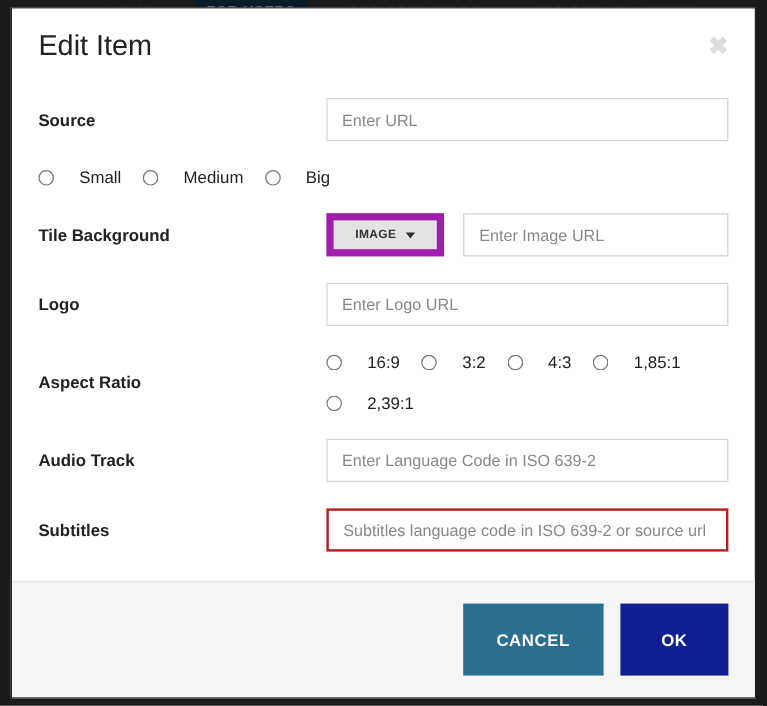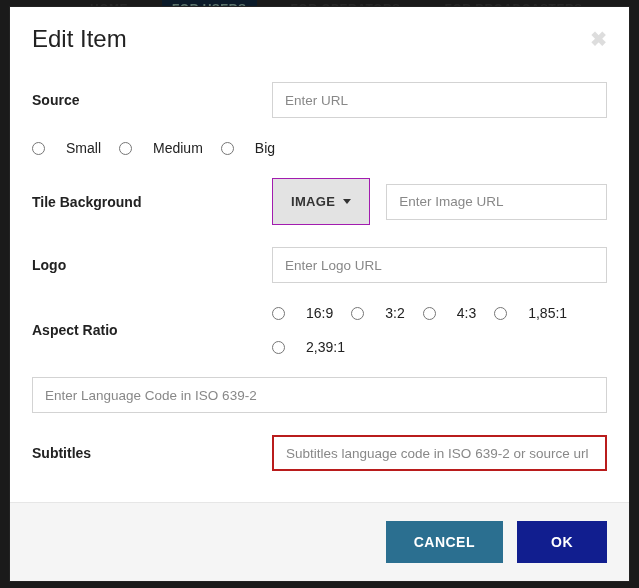--- a/index.html
+++ b/index.html
@@ -108,24 +108,24 @@
   .radio-opt input[type=radio] {
     width: 13px; height: 13px;
     accent-color: #888;
   }
   .bg-combo {
     display: flex;
     flex: 1;
   }
   .dropdown {
     background: #e3e3e3;
-    border: 1px solid #a21caf;
-    height: 47px;
+    border: 6px solid #a21caf;
+    height: 36px;
     padding: 0 18px;
-    font-size: 13px;
+    font-size: 10px;
     font-weight: 700;
     letter-spacing: 0.3px;
     color: #333;
     display: flex;
     align-items: center;
     gap: 8px;
     cursor: pointer;
   }
   .caret-down {
     width: 0; height: 0;
@@ -136,21 +136,21 @@
   .highlight-red input { border: 2px solid #b91c1c; }
   .modal-footer {
     background: #f5f5f5;
     border-top: 1px solid #e6e6e6;
     padding: 18px 22px;
     display: flex;
     justify-content: flex-end;
     gap: 14px;
   }
   .btn {
-    height: 42px;
+    height: 60px;
     padding: 0 28px;
     font-size: 14px;
     font-weight: 700;
     letter-spacing: 0.5px;
     border: none;
     color: #fff;
     cursor: pointer;
   }
   .btn-cancel { background: #2b6f90; }
   .btn-ok { background: #111e8f; min-width: 90px; }
@@ -238,20 +238,21 @@
             <span>1,85:1</span>
           </label>
           <label class="radio-opt">
             <input type="radio" name="ar" style="">
             <span>2,39:1</span>
           </label>
         </div>
       </div>
 
       <div class="row">
+        <div class="label">Audio Track</div>
         <div class="field">
           <input type="text" placeholder="Enter Language Code in ISO 639-2" style="">
         </div>
       </div>
 
       <div class="row">
         <div class="label">Subtitles</div>
         <div class="field highlight-red">
           <input type="text" placeholder="Subtitles language code in ISO 639-2 or source url" style="">
         </div>

